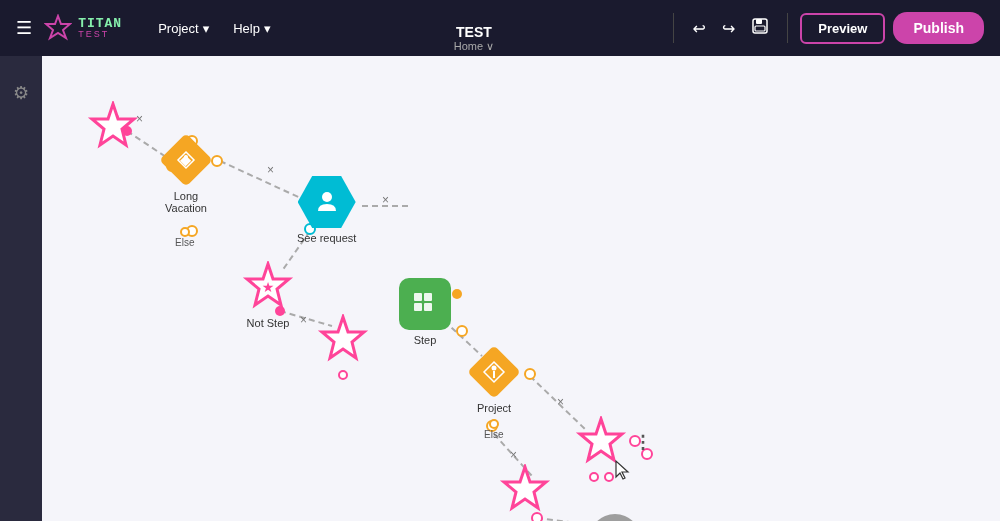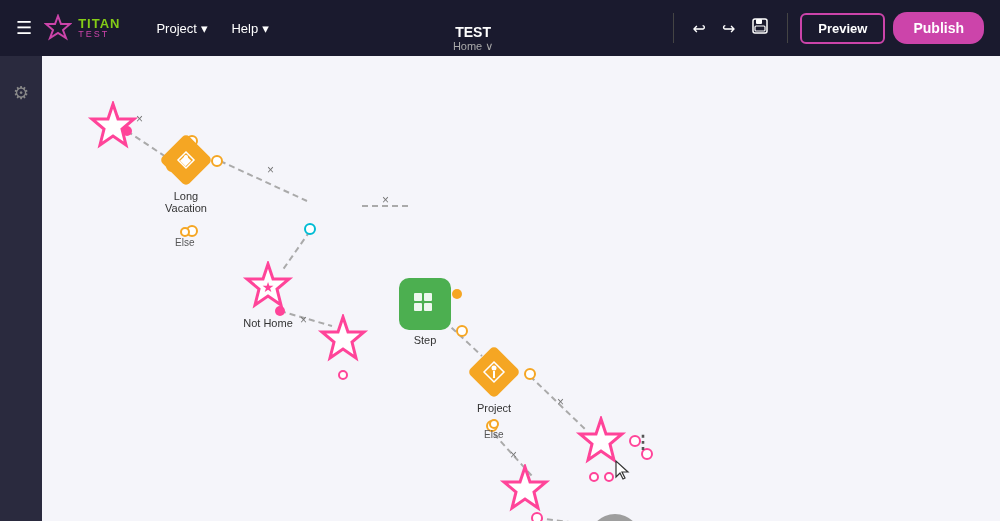--- a/index.html
+++ b/index.html
@@ -38,24 +38,25 @@
     .logo-icon {
       width: 28px;
       height: 28px;
     }
     .logo-text {
       display: flex;
       flex-direction: column;
       line-height: 1;
     }
     .logo-titan {
-      color: #84cc16;
+      color: #86efac;
       font-weight: 700;
       font-size: 13px;
       letter-spacing: 1px;
+      font-family: Liberation Mono, monospace;
     }
     .logo-flow {
       color: #cc44aa;
       font-size: 9px;
       letter-spacing: 2px;
     }
     .nav-item {
       color: white;
       font-size: 13px;
       padding: 0 12px;
@@ -355,27 +356,36 @@
         </div>
       </div>
       <span class="node-label">Long<br>Vacation</span>
     </div>
 
     <div style="position:absolute; left:133px; top:171px; display:flex; flex-direction:column; align-items:center;">
       <div style="width:10px;height:10px;border-radius:50%;background:white;border:2px solid #f5a623;"></div>
       <span style="font-size:10px;color:#555;">Else</span>
     </div>
 
+    <div class="node" style="left:255px; top:120px;">
+      <div style="width:58px;height:52px;background:#00bcd4;clip-path:polygon(25% 0%, 75% 0%, 100% 50%, 75% 100%, 25% 100%, 0% 50%);display:flex;align-items:center;justify-content:center;">
+        <svg width="26" height="26" viewBox="0 0 26 26">
+          <circle cx="13" cy="8" r="5" fill="white"></circle>
+          <path d="M4 22 Q4 15 13 15 Q22 15 22 22" fill="white"></path>
+        </svg>
+      </div>
+      <span class="node-label">See request</span>
+    </div>
 
     <div class="node" style="left:200px; top:205px;">
       <svg class="star-svg" viewBox="0 0 52 52">
         <polygon points="26,3 31,18 47,18 35,28 39,44 26,35 13,44 17,28 5,18 21,18" fill="white" stroke="#ff4499" stroke-width="3"></polygon>
         <text x="26" y="31" text-anchor="middle" font-size="14" fill="#ff4499">★</text>
       </svg>
-      <span class="node-label">Not Home</span>
+      <span class="node-label">Not Step</span>
     </div>
 
     <div class="node" style="left:275px; top:258px;">
       <svg class="star-svg" viewBox="0 0 52 52">
         <polygon points="26,3 31,18 47,18 35,28 39,44 26,35 13,44 17,28 5,18 21,18" fill="white" stroke="#ff4499" stroke-width="3"></polygon>
       </svg>
       <div style="width:10px;height:10px;border-radius:50%;background:white;border:2px solid #ff4499;margin-top:4px;"></div>
     </div>
 
     <div class="node" style="left:357px; top:222px;">

